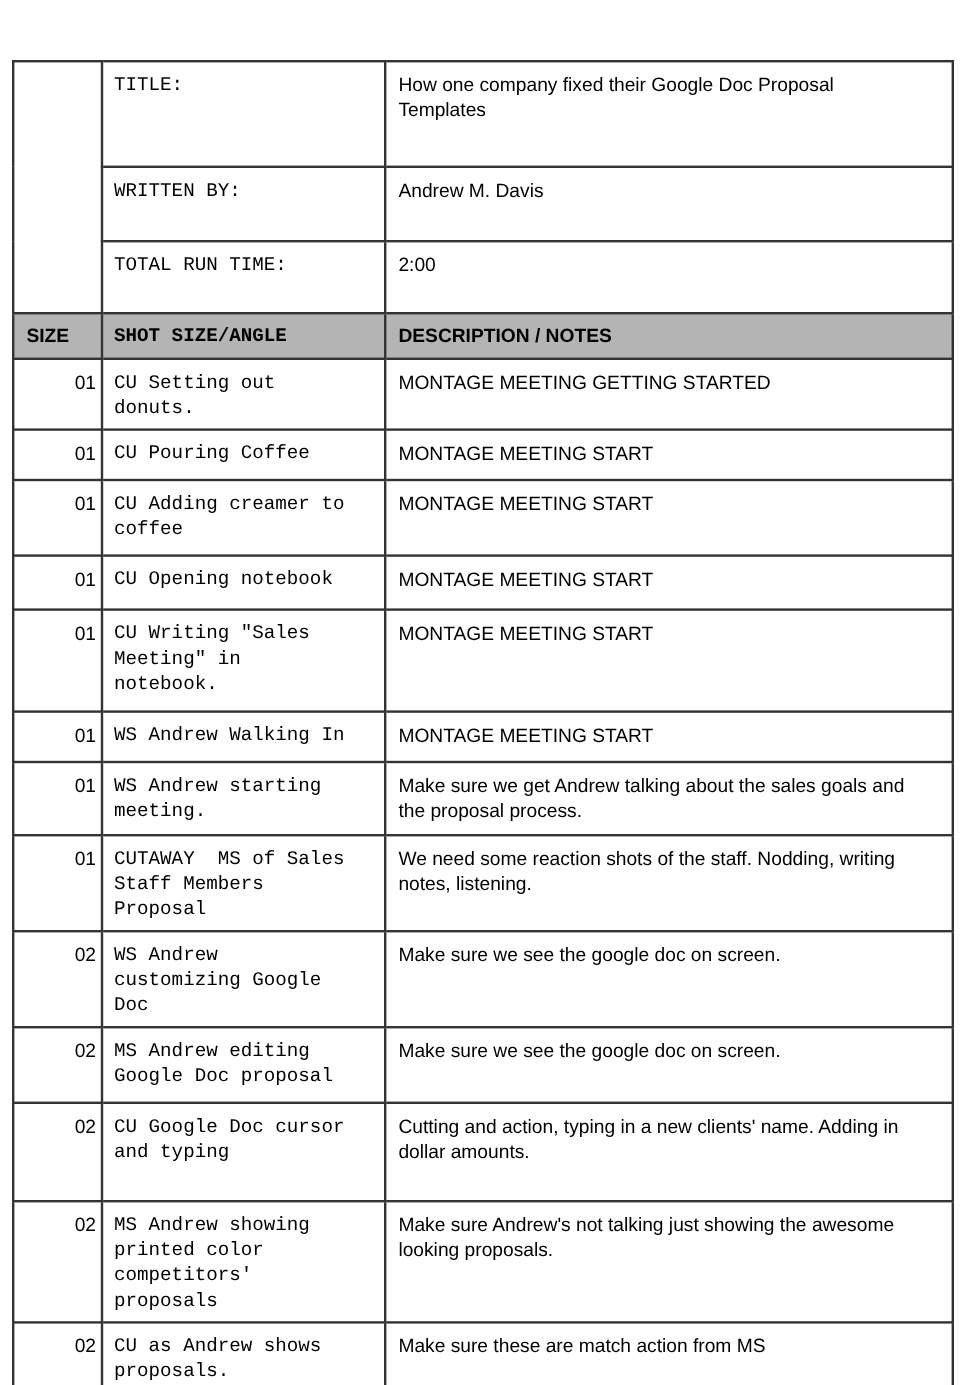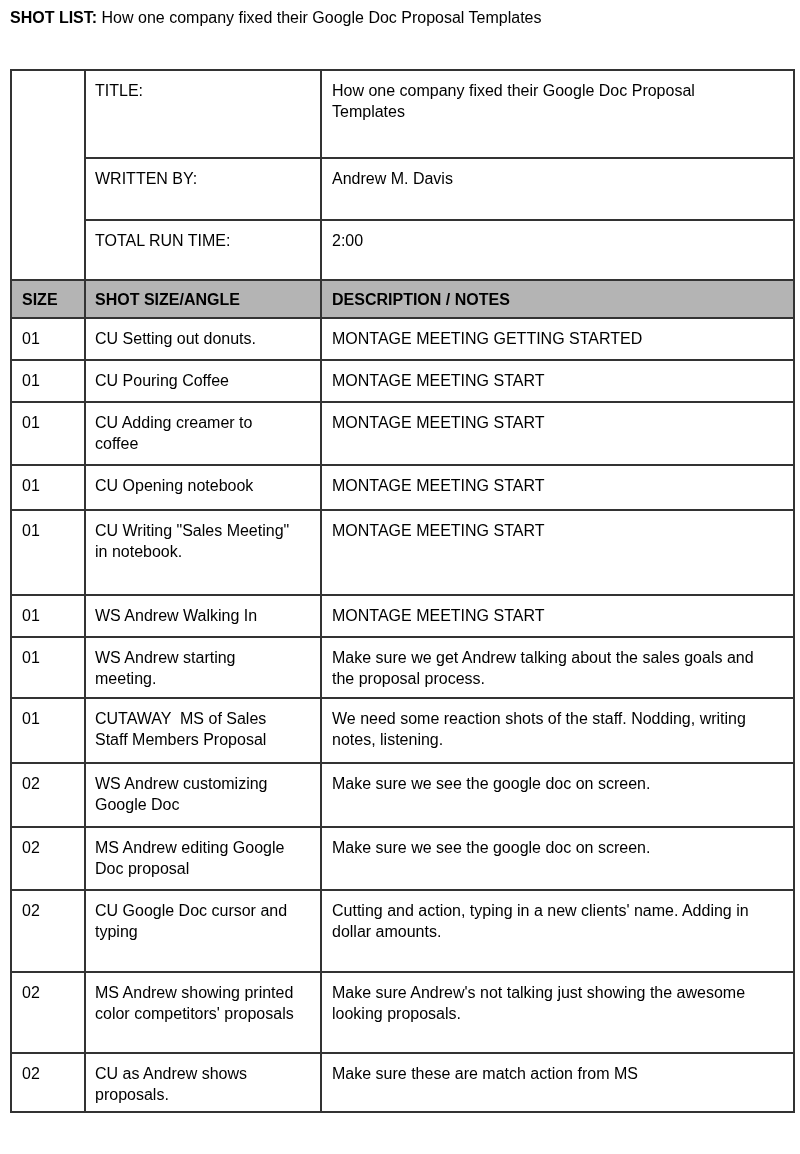--- a/index.html
+++ b/index.html
@@ -32,23 +32,23 @@
   col.c2 { width: 236px; }
   col.c3 { width: 473px; }
 
   td, th {
     border: 2px solid var(--border-color, #333333);
     vertical-align: top;
     font-size: 16px;
     line-height: 21px;
     overflow: hidden;
   }
-  td.c2, th.c2 { padding: 9px 24px 6px 9px; }
+  td.c2, th.c2 { padding: 9px 24px 6px 9px; font-family: Liberation Mono, monospace; }
   td.c3, th.c3 { padding: 9px 25px 6px 10px; }
-  td.c1, th.c1 { padding: 9px 4px 6px 10px; }
+  td.c1, th.c1 { padding: 9px 4px 6px 10px; text-align: right; }
 
   
   tr.info-row-0 { height: 88px; }
   tr.info-row-1 { height: 62px; margin-top: 32px; }
   tr.info-row-2 { height: 60px; }
 
   
   tr.head-row { height: 38px; }
   tr.head-row th {
     background: var(--header-bg, #b4b4b4);
@@ -73,21 +73,20 @@
   #shots-body tr:nth-child(9)  { height: 64px; }
   #shots-body tr:nth-child(10) { height: 63px; }
   #shots-body tr:nth-child(11) { height: 82px; }
   #shots-body tr:nth-child(12) { height: 81px; }
   #shots-body tr:nth-child(13) { height: 55px; }
 </style>
 </head>
 <body>
 
 <div class="doc-header">
-  <div><span class="doc-type-label">SHOT LIST:</span> <span class="doc-title">How one company fixed their Google Doc Proposal Templates</span></div>
 </div>
 
 <table class="shot-list">
   <colgroup>
     <col class="c1">
       <col class="c2">
       <col class="c3">
   </colgroup>
   <tbody>
     <tr class="info-row-0">

